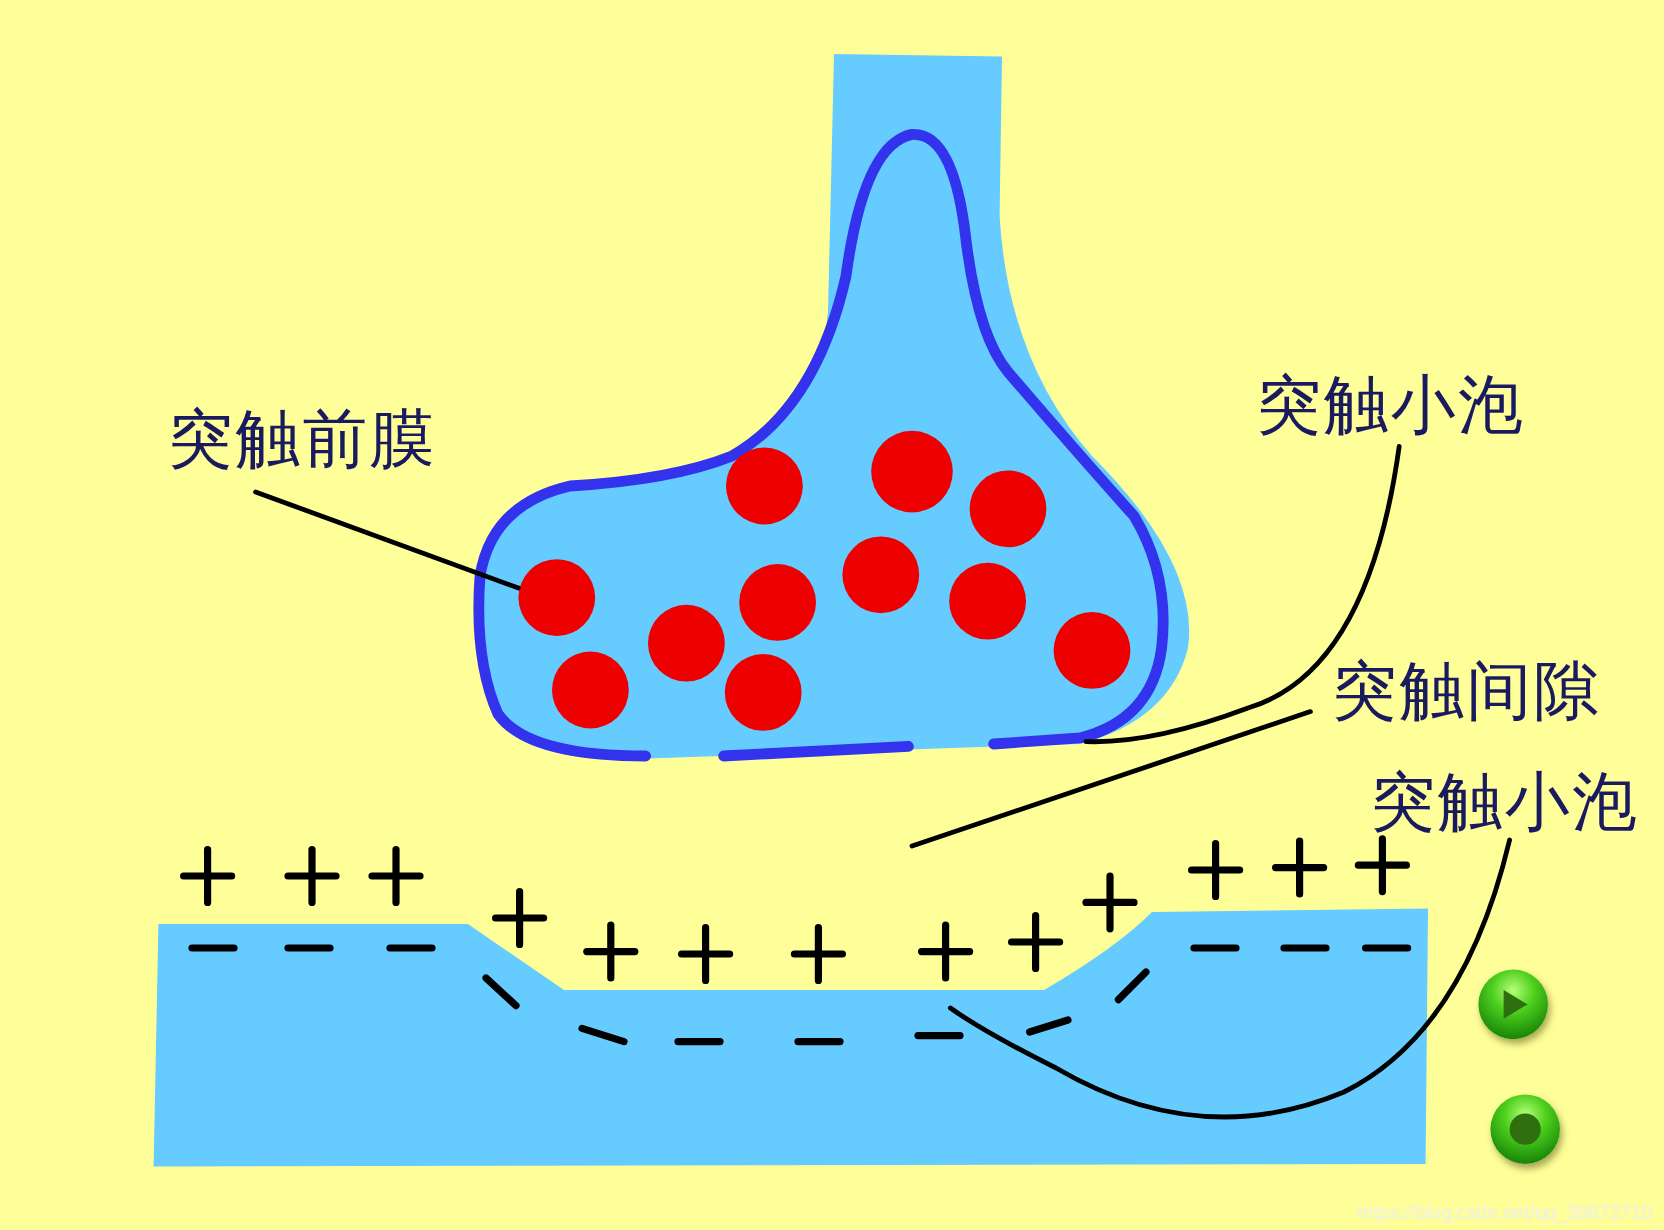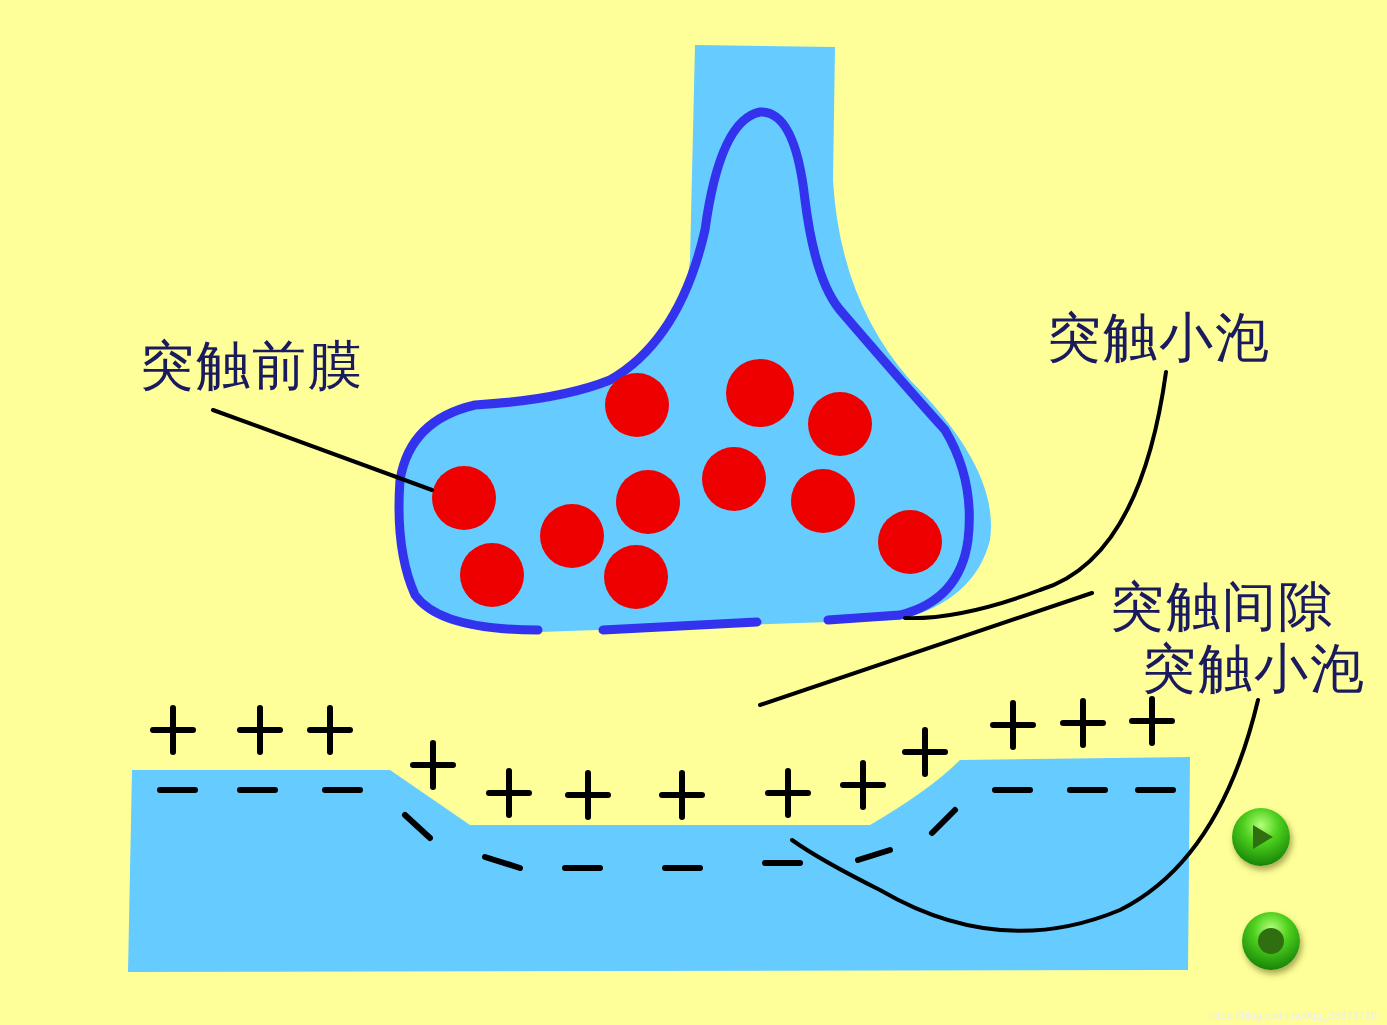--- a/index.html
+++ b/index.html
@@ -3,21 +3,21 @@
 <meta charset="utf-8">
 <style>
   html, body { margin:0; padding:0; }
   body { width:1387px; height:1025px; background:#FFFF99; position:relative; overflow:hidden; font-family:"DejaVu Serif", serif; }
   svg.main { position:absolute; left:0; top:0; }
   .label { position:absolute; color:#1a1a5e; font-size:54px; font-family:"DejaVu Serif", serif; white-space:nowrap; letter-spacing:2px; }
   .btn { position:absolute; width:58px; height:58px; border-radius:50%; cursor:pointer;
          background:radial-gradient(circle at 50% 30%, #b6ff7a 0%, #4ed01e 35%, #1e8f0a 75%, #0f5a05 100%);
          box-shadow:2px 4px 6px rgba(60,60,0,0.45); }
   .btn svg { position:absolute; left:0; top:0; }
-  .watermark { position:absolute; right:10px; bottom:4px; color:#f3f3ee; font-family:"Liberation Sans", sans-serif; font-size:11px; text-shadow:0 0 1px #e8e8a0; }
+  .watermark { position:absolute; right:10px; bottom:4px; color:#f3f3ee; font-family:"Liberation Sans", sans-serif; font-size:16px; text-shadow:0 0 1px #e8e8a0; }
 </style>
 </head>
 <body>
 
 <svg class="main" width="1387" height="1025" viewBox="0 0 1387 1025">
 
   <path d="M695,45 L835,47 L833,180 Q840,300 910,380 Q1000,470 990,540 Q975,600 900,620 L830,622 L540,632 Q440,636 415,600 Q395,560 400,480 Q410,420 470,405 Q560,395 610,380 Q680,350 690,260 Z" fill="#66CCFF"></path>
 
   <path d="M538,630 Q440,630 415,595 Q395,550 400,480 Q410,420 475,405 Q560,400 610,380 Q680,340 705,230 Q720,120 760,112 Q795,110 805,200 Q815,280 840,310 Q900,380 945,430 Q975,480 968,540 Q960,600 900,615 L828,620" fill="none" stroke="#3333EE" stroke-width="9" stroke-linecap="round"></path>
   <line x1="603" y1="630" x2="757" y2="622" stroke="#3333EE" stroke-width="9" stroke-linecap="round"></line>
@@ -112,21 +112,21 @@
     <line x1="858" y1="860" x2="890" y2="850"></line>
     <line x1="932" y1="833" x2="955" y2="810"></line>
     <line x1="995" y1="790" x2="1030" y2="790"></line>
     <line x1="1070" y1="790" x2="1105" y2="790"></line>
     <line x1="1138" y1="790" x2="1173" y2="790"></line>
   </g>
 </svg>
 
 <div class="label" style="left:140px; top:330px;">突触前膜</div>
 <div class="label" style="left:1047px; top:302px;">突触小泡</div>
-<div class="label" style="left:1110px; top:571px;">突触间隙</div>
+<div class="label" style="left:1110px; top:540px;">突触间隙</div>
 <div class="label" style="left:1142px; top:633px;">突触小泡</div>
 
 <div class="btn" style="left:1232px; top:808px;">
   <svg width="58" height="58">
     <polygon points="21,17 41,29 21,41" fill="#2f6f10"></polygon>
   </svg>
 </div>
 <div class="btn" style="left:1242px; top:912px;">
   <svg width="58" height="58">
     <circle cx="29" cy="29" r="13" fill="#2f6f10"></circle>

